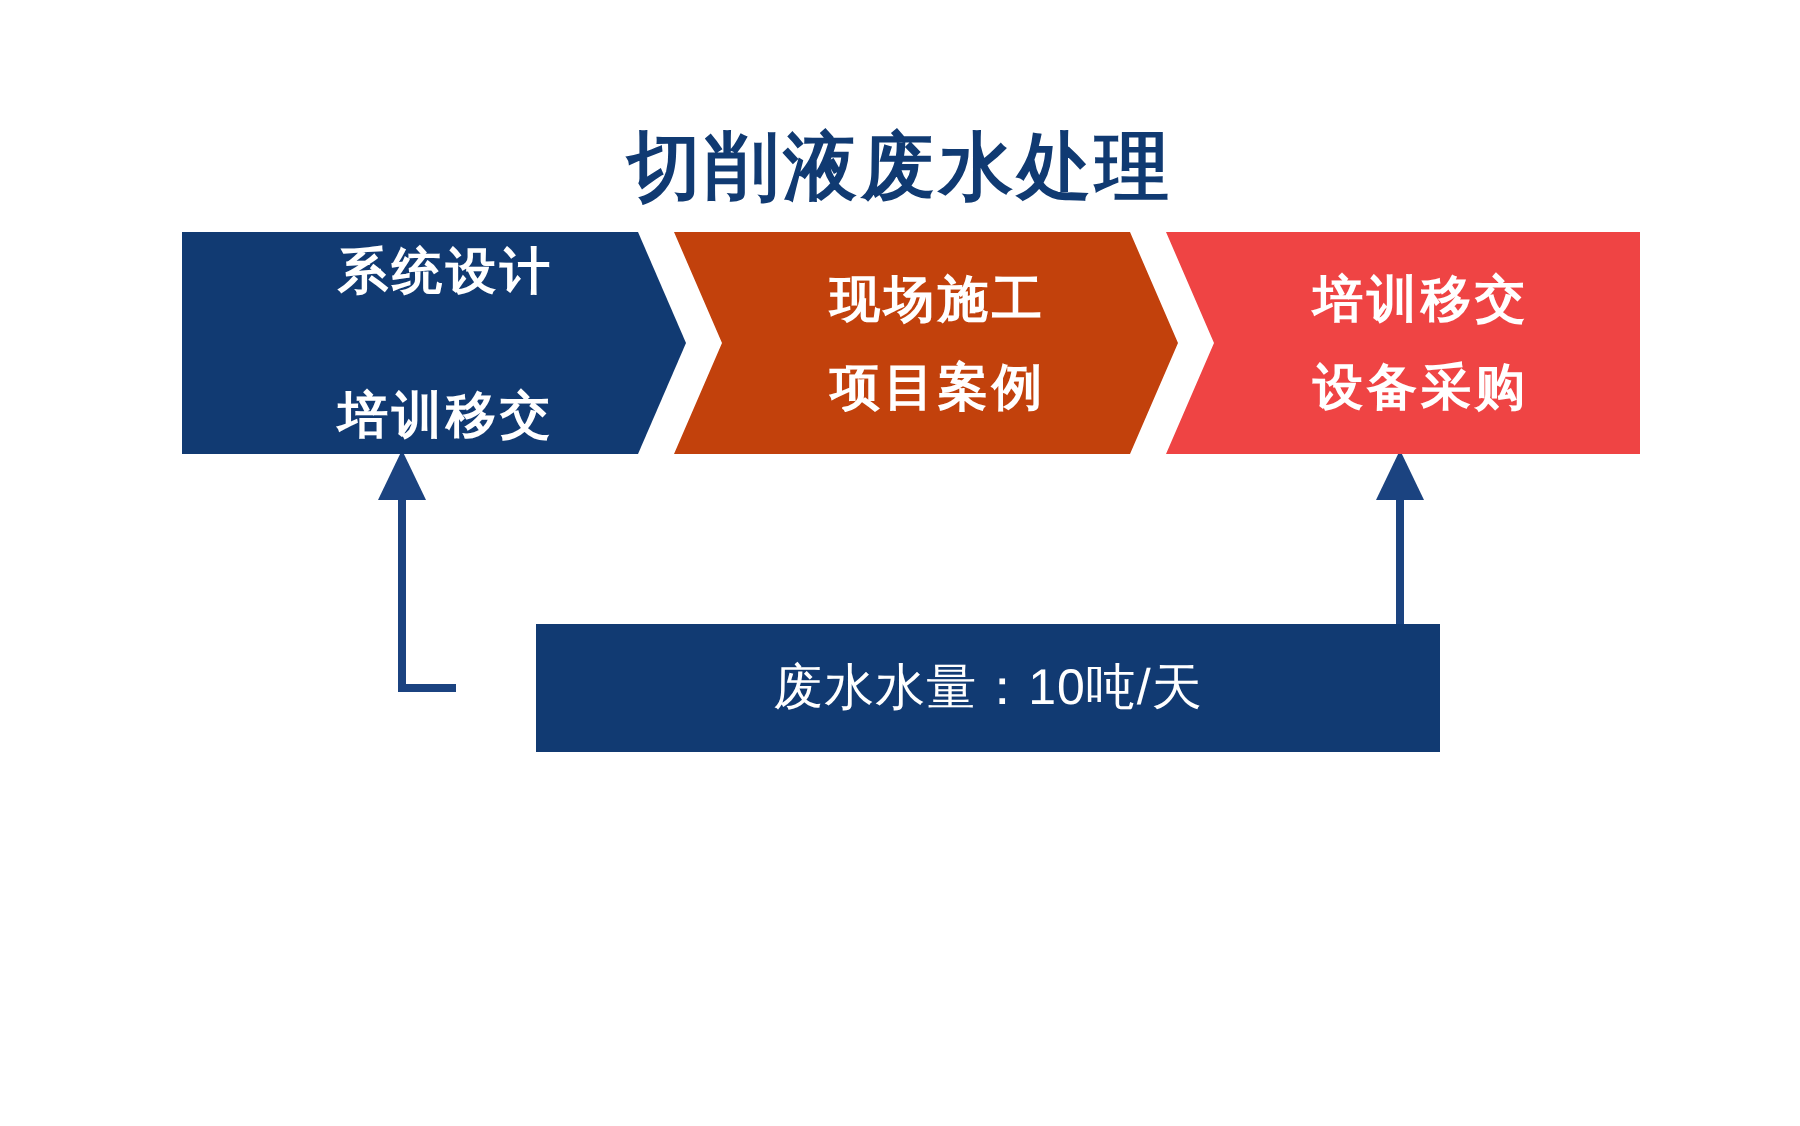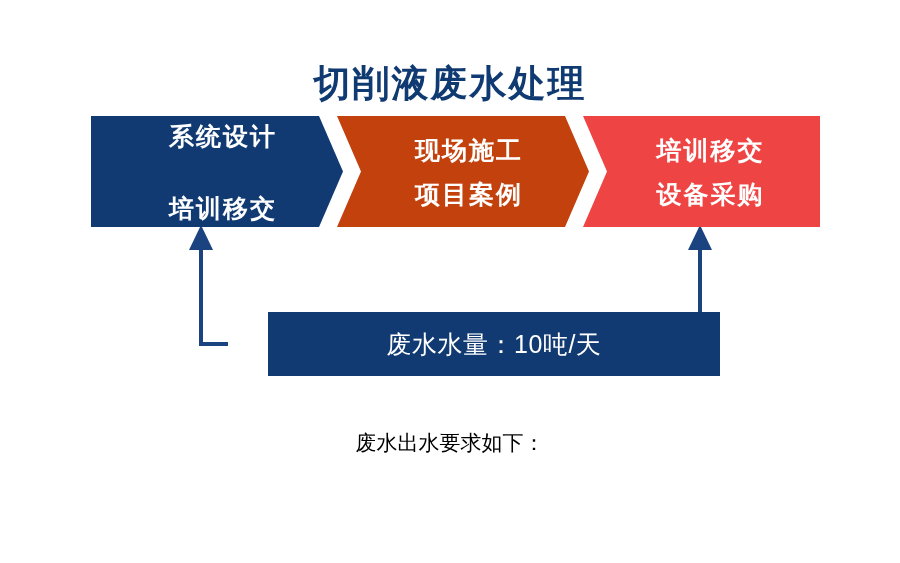--- a/index.html
+++ b/index.html
@@ -184,16 +184,15 @@
     </div>
 
   </div>
 
 
   <div class="volume-box">
     <span class="volume-label">废水水量：10吨/天</span>
   </div>
 
   <div class="footer-note">
-    <div class="footer-line-1">废水出水要求如下：</div>
   </div>
 
 </div>
 
 </body></html>

